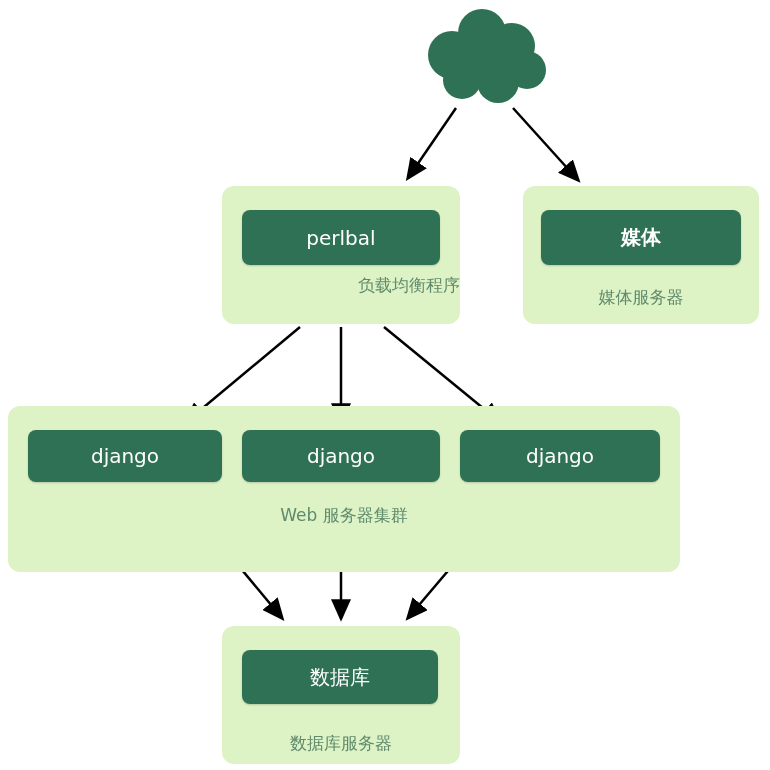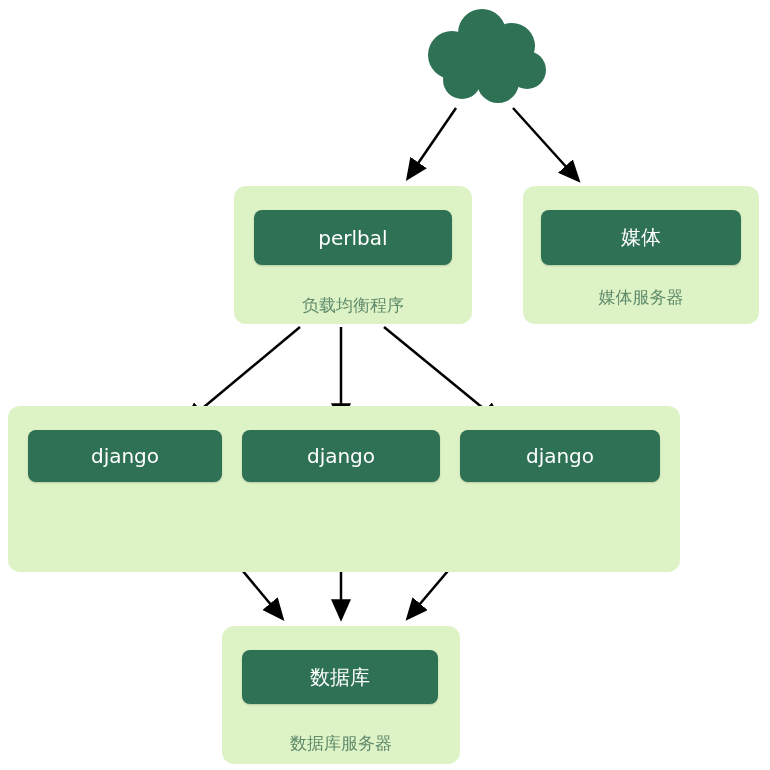--- a/index.html
+++ b/index.html
@@ -39,26 +39,26 @@
   }
   .caption {
     position: absolute;
     color: #5f8a6b;
     font-size: 17px;
     text-align: center;
     width: 100%;
     left: 0;
   }
   
-  .g-lb   { left: 222px; top: 186px; width: 238px; height: 138px; margin-left: 12px; }
+  .g-lb   { left: 222px; top: 186px; width: 238px; height: 138px; }
   .n-lb   { left: 20px;  top: 24px;  width: 198px; height: 55px; }
-  .c-lb   { top: 108px; }
+  .c-lb   { top: 88px; text-align: right; }
   
   .g-md   { left: 523px; top: 186px; width: 236px; height: 138px; }
-  .n-md   { left: 18px;  top: 24px;  width: 200px; height: 55px; }
+  .n-md   { left: 18px;  top: 24px;  width: 200px; height: 55px; font-weight: bold; }
   .c-md   { top: 100px; }
   
   .g-web  { left: 8px;   top: 406px; width: 672px; height: 166px; }
   .n-dj1  { left: 20px;  top: 24px;  width: 194px; height: 52px; }
   .n-dj2  { left: 234px; top: 24px;  width: 198px; height: 52px; }
   .n-dj3  { left: 452px; top: 24px;  width: 200px; height: 52px; }
   .c-web  { top: 98px; }
   
   .g-db   { left: 222px; top: 626px; width: 238px; height: 138px; }
   .n-db   { left: 20px;  top: 24px;  width: 196px; height: 54px; }
@@ -116,20 +116,21 @@
   <div class="group g-web">
     <div class="node n-dj1">
       <span>django</span>
     </div>
     <div class="node n-dj2">
       <span>django</span>
     </div>
     <div class="node n-dj3">
       <span>django</span>
     </div>
+    <div class="caption c-web">Web 服务器集群</div>
   </div>
 
   <div class="group g-db">
     <div class="node n-db">
       <span>数据库</span>
     </div>
     <div class="caption c-db">数据库服务器</div>
   </div>
 
 </div>

